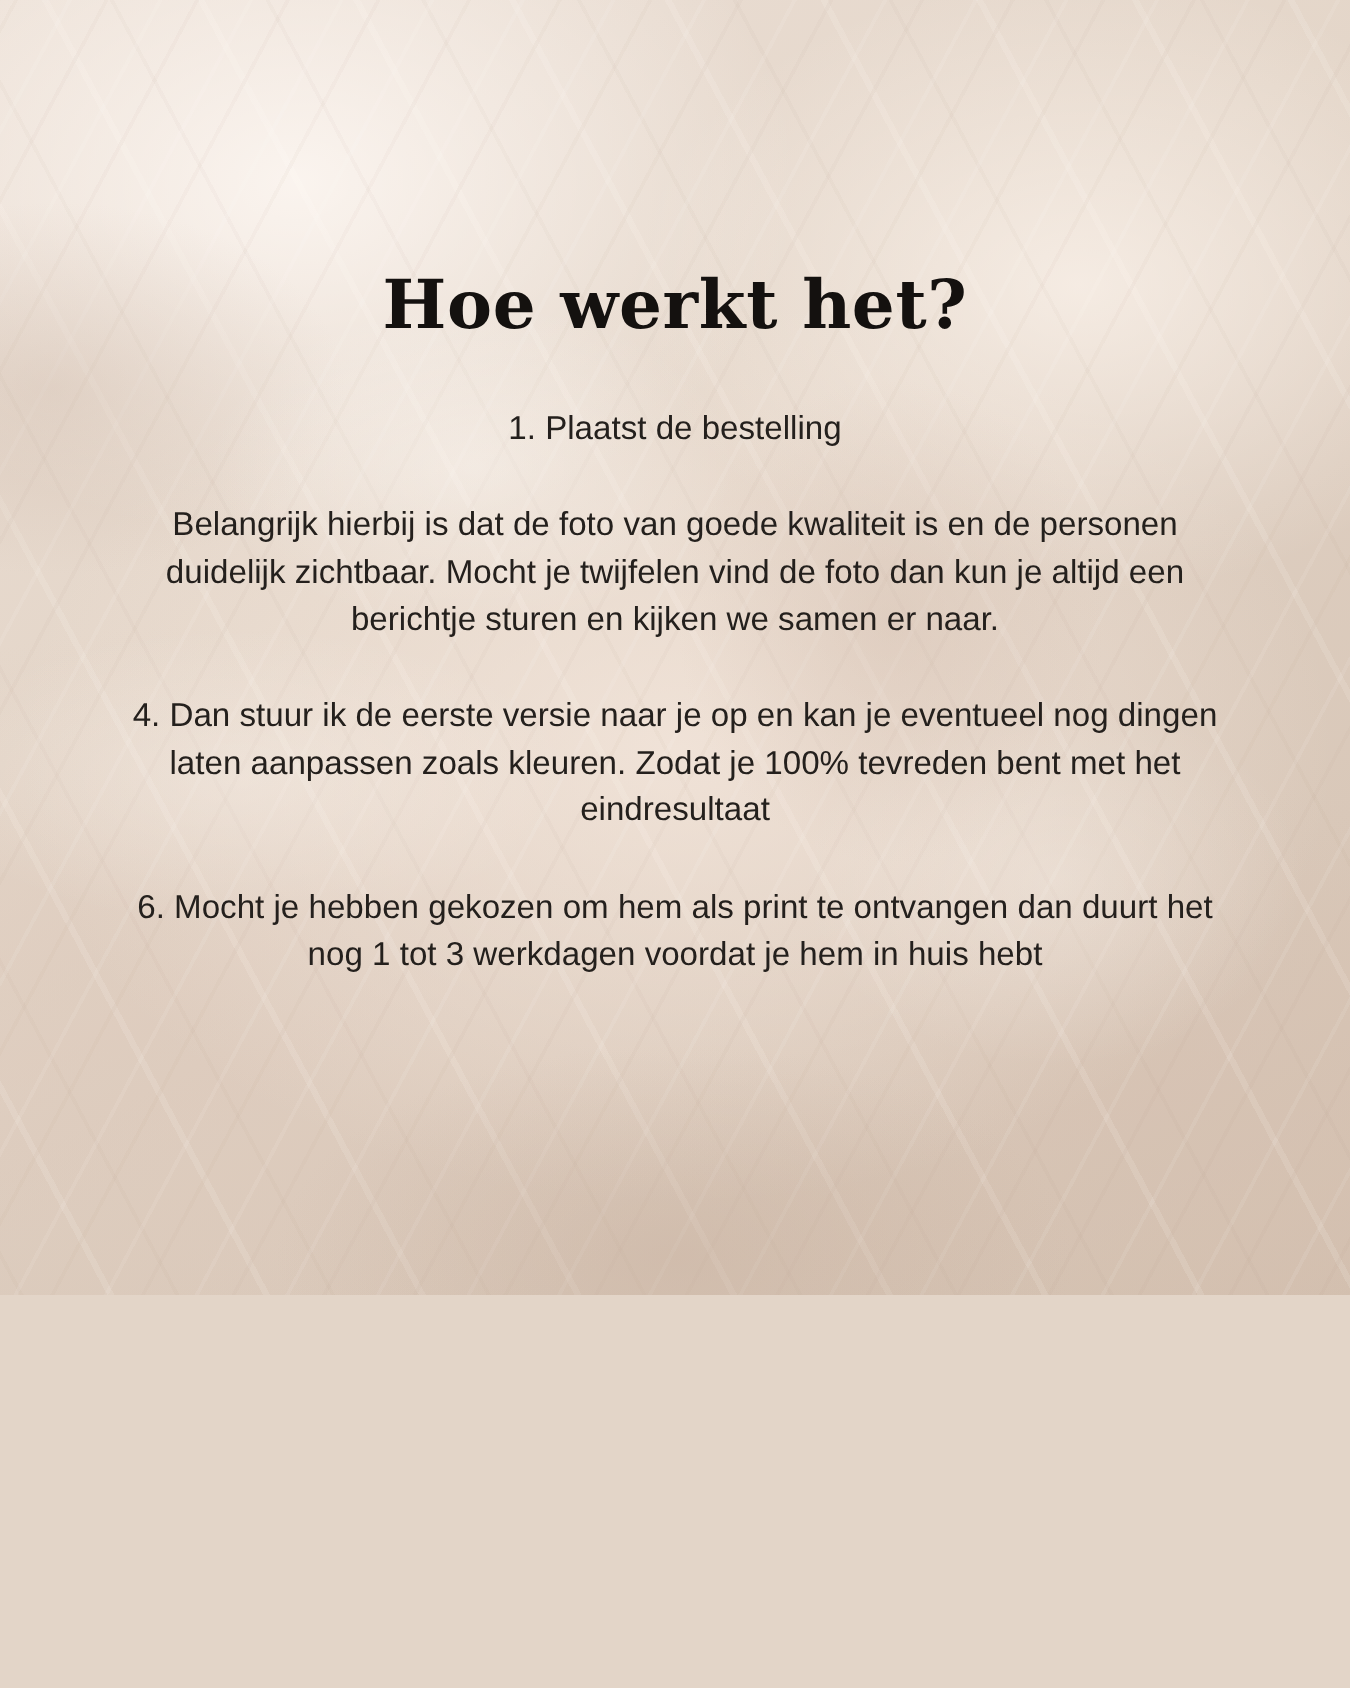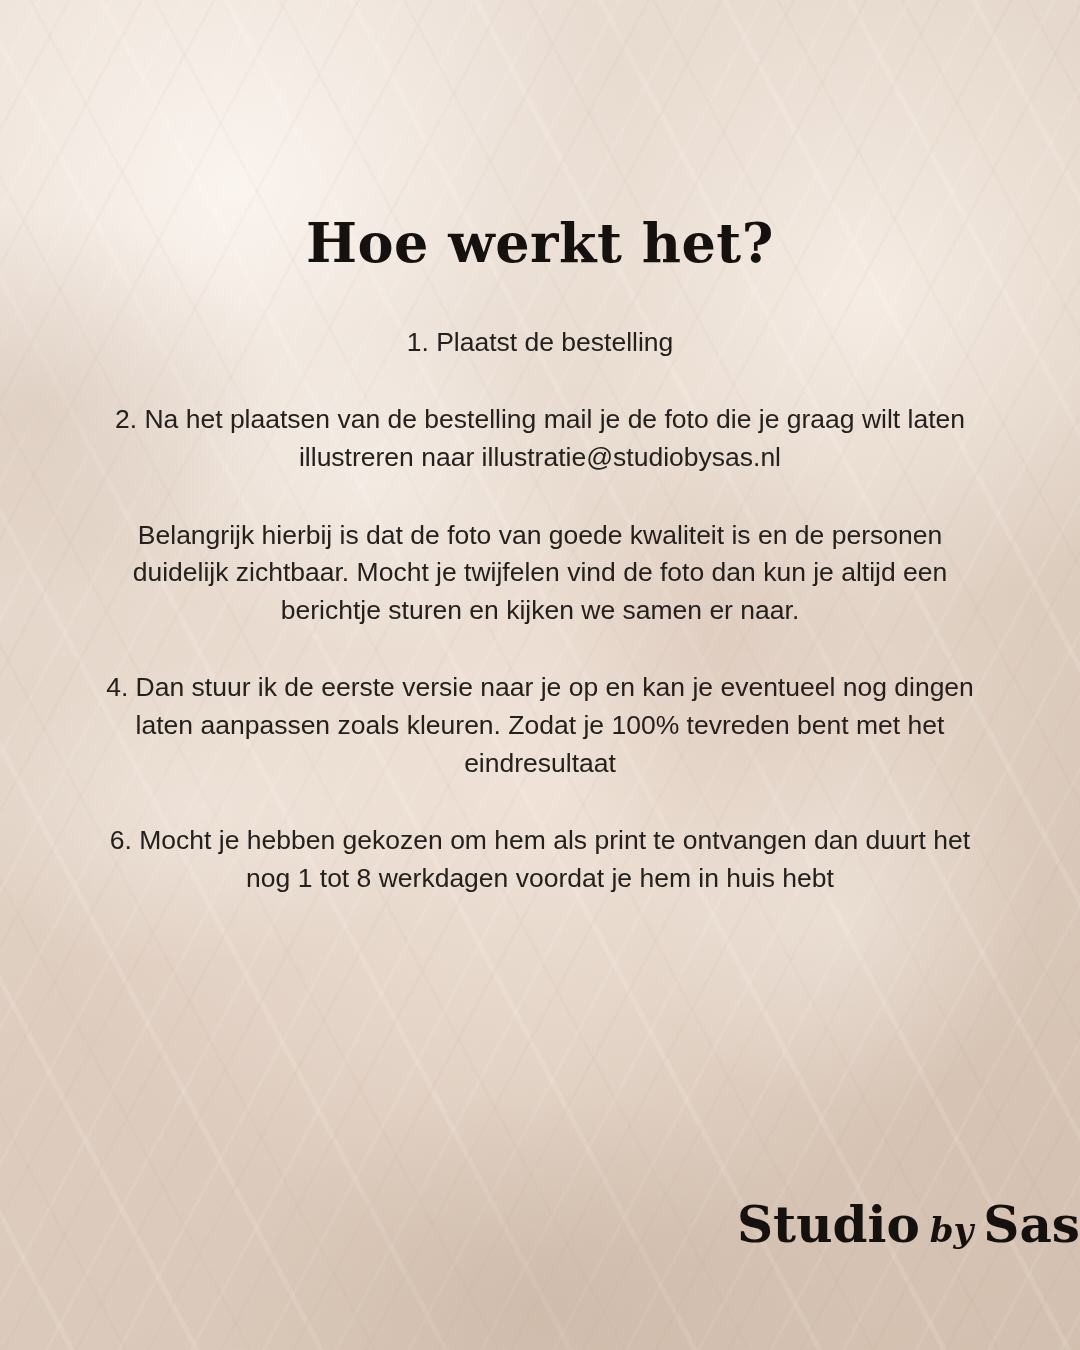--- a/index.html
+++ b/index.html
@@ -11,21 +11,21 @@
     height: 1350px;
     overflow: hidden;
     font-family: "Liberation Sans", sans-serif;
     background: #e3d5c8;
   }
 
   
   .canvas {
     position: relative;
     width: 1080px;
-    height: 1350px;
+    height: 1036px;
     overflow: hidden;
     background:
       radial-gradient(ellipse 60% 45% at 22% 14%, rgba(255,250,246,0.80) 0%, rgba(255,250,246,0.0) 62%),
       radial-gradient(ellipse 55% 40% at 80% 22%, rgba(255,248,242,0.65) 0%, rgba(255,248,242,0.0) 60%),
       radial-gradient(ellipse 70% 50% at 50% 58%, rgba(246,233,223,0.75) 0%, rgba(246,233,223,0.0) 70%),
       radial-gradient(ellipse 65% 45% at 14% 78%, rgba(222,203,189,0.60) 0%, rgba(222,203,189,0.0) 66%),
       radial-gradient(ellipse 60% 40% at 88% 86%, rgba(214,193,178,0.55) 0%, rgba(214,193,178,0.0) 64%),
       linear-gradient(152deg, #ece0d6 0%, #e8dbd0 18%, #e4d6c9 38%, #ddcdbf 58%, #d9c8b9 76%, #d2bfae 100%);
   }
   .canvas::before {
@@ -143,24 +143,23 @@
 </head>
 <body>
 
 <div class="canvas">
   <div class="content">
 
     <h1 class="title">Hoe werkt het?</h1>
 
     <div class="steps">
       <p class="step">1. Plaatst de bestelling</p>
-      <p class="step wide">2. Na het plaatsen van de bestelling mail je de foto die je graag wilt laten illustreren naar illustratie@studiobysas.nl</p>
       <p class="step wide">Belangrijk hierbij is dat de foto van goede kwaliteit is en de personen duidelijk zichtbaar. Mocht je twijfelen vind de foto dan kun je altijd een berichtje sturen en kijken we samen er naar.</p>
       <p class="step wide">4. Dan stuur ik de eerste versie naar je op en kan je eventueel nog dingen laten aanpassen zoals kleuren. Zodat je 100% tevreden bent met het eindresultaat</p>
-      <p class="step wide">6. Mocht je hebben gekozen om hem als print te ontvangen dan duurt het nog 1 tot 8 werkdagen voordat je hem in huis hebt</p>
+      <p class="step wide">6. Mocht je hebben gekozen om hem als print te ontvangen dan duurt het nog 1 tot 3 werkdagen voordat je hem in huis hebt</p>
     </div>
 
     <div class="logo">
       <span class="logo-word">Studio</span><span class="logo-by">by</span><span class="logo-word">Sas</span>
     </div>
 
   </div>
 </div>
 
 </body></html>

